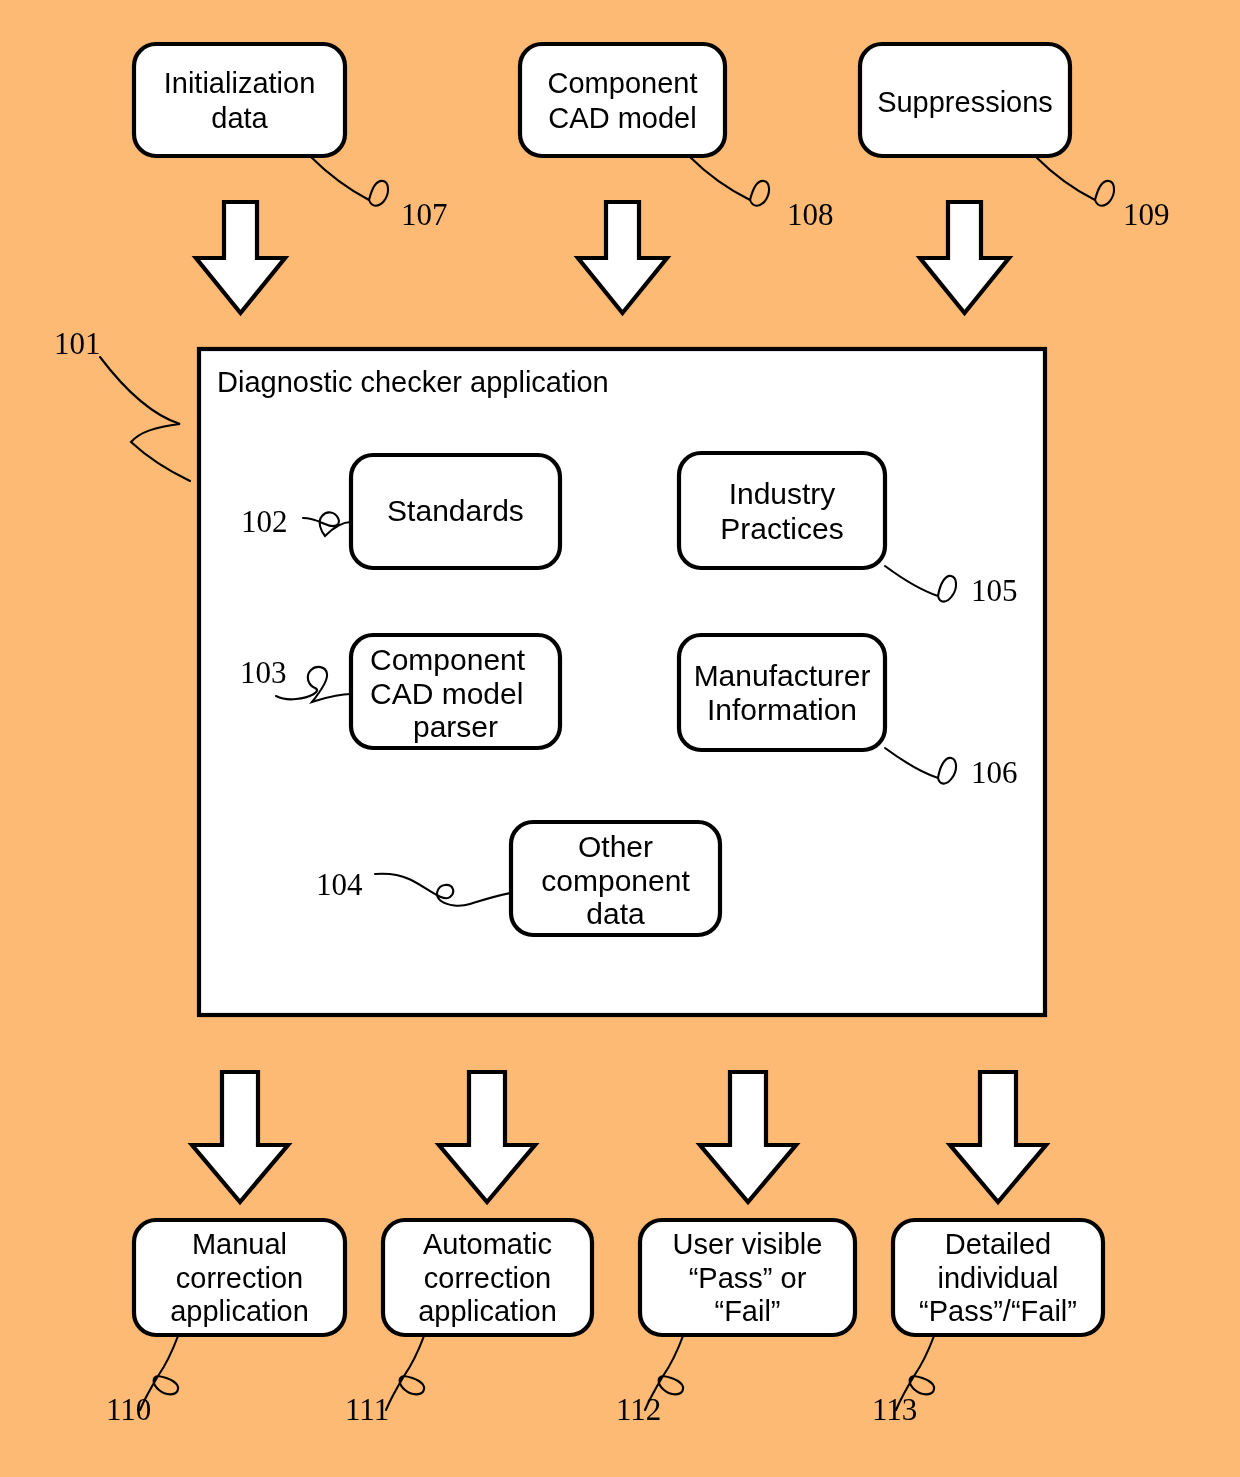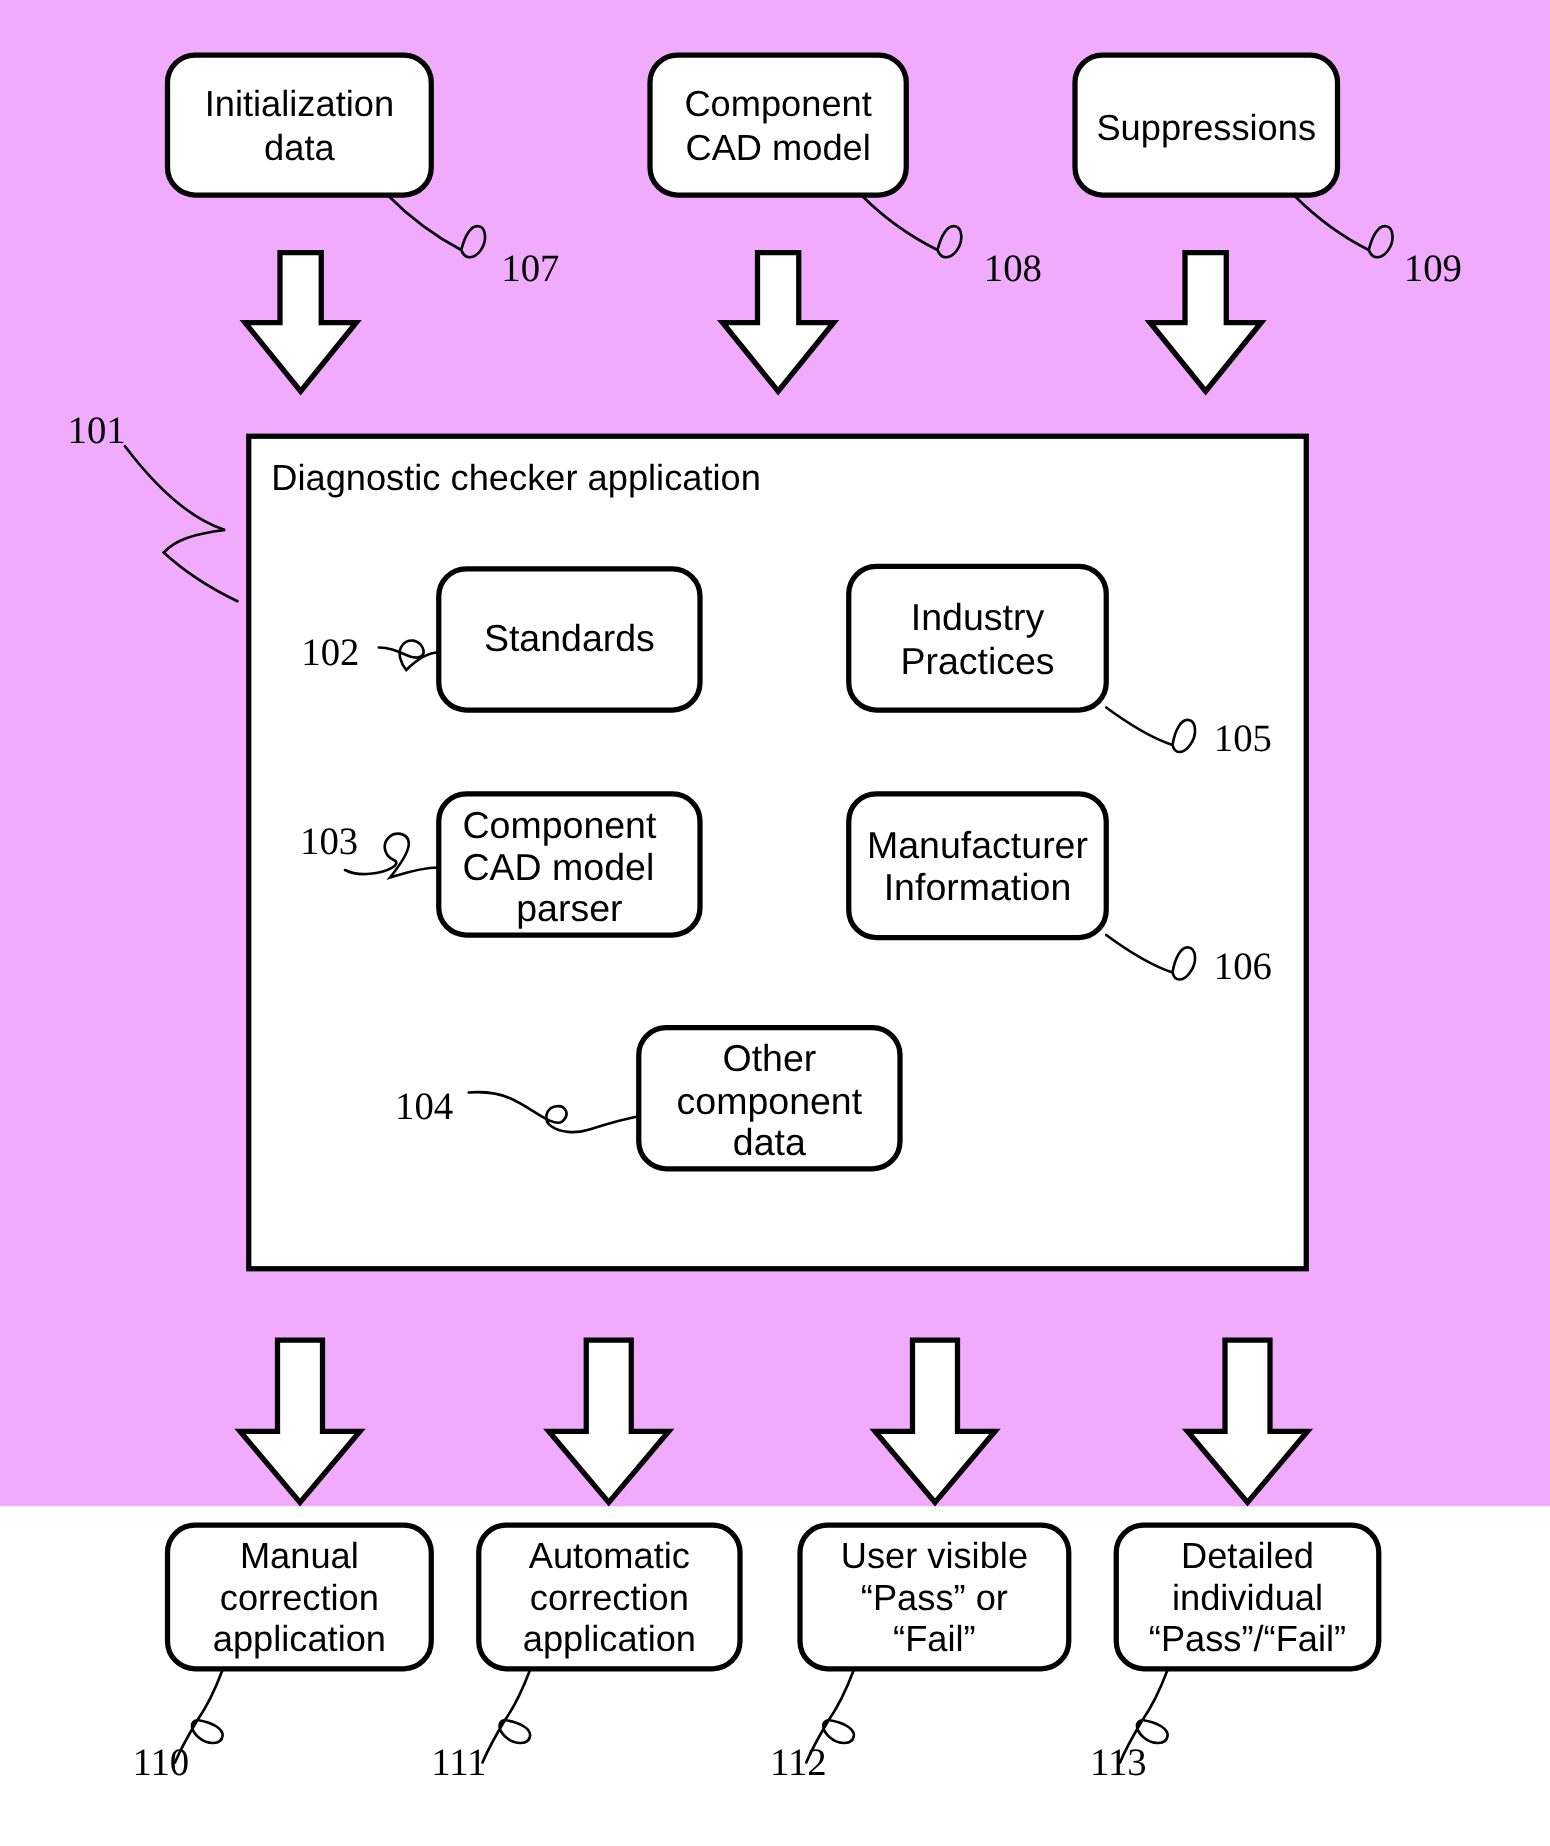--- a/index.html
+++ b/index.html
@@ -9,22 +9,22 @@
   }
   body {
     width: 1240px;
     height: 1477px;
     font-family: "Liberation Sans", sans-serif;
     overflow: hidden;
   }
   #figure {
     position: relative;
     width: 1240px;
-    height: 1205px;
-    background: #f0abfc;
+    height: 1477px;
+    background: #fdba74;
   }
   svg.diagram {
     display: block;
     width: 1240px;
     height: 1477px;
   }
   .box-shape {
     fill: #ffffff;
     stroke: #000000;
     stroke-width: 4.2;

